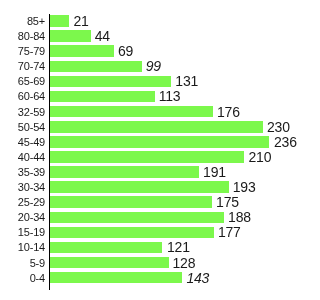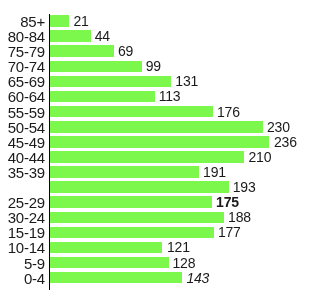--- a/index.html
+++ b/index.html
@@ -28,21 +28,21 @@
     width: 300px;
   }
   .cat-label {
     position: absolute;
     left: 0;
     top: 0;
     width: 45px;
     height: 15.1px;
     line-height: 15.1px;
     text-align: right;
-    font-size: 15px;
+    font-size: 11px;
     color: #1a1a1a;
     white-space: nowrap;
     letter-spacing: -0.2px;
   }
   .bar-track {
     position: absolute;
     left: 50px;
     top: 0;
     height: 15.1px;
     right: 0;
@@ -96,39 +96,39 @@
         <div class="cat-label">75-79</div>
         <div class="bar-track">
           <div class="bar-fill" style="width: 63.894px; background: rgb(124, 248, 76);"></div>
           <div class="bar-value" style="left: 67.894px;">69</div>
         </div>
       </div>
       <div class="bar-row">
         <div class="cat-label">70-74</div>
         <div class="bar-track">
           <div class="bar-fill" style="width: 91.674px; background: rgb(124, 248, 76);"></div>
-          <div class="bar-value" style="left: 95.674px;">99</div>
+          <div class="bar-value" style="left: 95.674px; font-style: italic;">99</div>
         </div>
       </div>
       <div class="bar-row">
         <div class="cat-label">65-69</div>
         <div class="bar-track">
           <div class="bar-fill" style="width: 121.306px; background: rgb(124, 248, 76);"></div>
           <div class="bar-value" style="left: 125.306px;">131</div>
         </div>
       </div>
       <div class="bar-row">
         <div class="cat-label">60-64</div>
         <div class="bar-track">
           <div class="bar-fill" style="width: 104.638px; background: rgb(124, 248, 76);"></div>
           <div class="bar-value" style="left: 108.638px;">113</div>
         </div>
       </div>
       <div class="bar-row">
-        <div class="cat-label">55-59</div>
+        <div class="cat-label">32-59</div>
         <div class="bar-track">
           <div class="bar-fill" style="width: 162.976px; background: rgb(124, 248, 76);"></div>
           <div class="bar-value" style="left: 166.976px;">176</div>
         </div>
       </div>
       <div class="bar-row">
         <div class="cat-label">50-54</div>
         <div class="bar-track">
           <div class="bar-fill" style="width: 212.98px; background: rgb(124, 248, 76);"></div>
           <div class="bar-value" style="left: 216.98px;">230</div>
@@ -149,34 +149,35 @@
         </div>
       </div>
       <div class="bar-row">
         <div class="cat-label">35-39</div>
         <div class="bar-track">
           <div class="bar-fill" style="width: 149.086px; background: rgb(124, 248, 76);"></div>
           <div class="bar-value" style="left: 153.086px;">191</div>
         </div>
       </div>
       <div class="bar-row">
+        <div class="cat-label">30-34</div>
         <div class="bar-track">
           <div class="bar-fill" style="width: 178.718px; background: rgb(124, 248, 76);"></div>
           <div class="bar-value" style="left: 182.718px;">193</div>
         </div>
       </div>
       <div class="bar-row">
         <div class="cat-label">25-29</div>
         <div class="bar-track">
           <div class="bar-fill" style="width: 162.05px; background: rgb(124, 248, 76);"></div>
-          <div class="bar-value" style="left: 166.05px; font-weight: bold;">175</div>
-        </div>
-      </div>
-      <div class="bar-row">
-        <div class="cat-label">30-24</div>
+          <div class="bar-value" style="left: 166.05px;">175</div>
+        </div>
+      </div>
+      <div class="bar-row">
+        <div class="cat-label">20-34</div>
         <div class="bar-track">
           <div class="bar-fill" style="width: 174.088px; background: rgb(124, 248, 76);"></div>
           <div class="bar-value" style="left: 178.088px;">188</div>
         </div>
       </div>
       <div class="bar-row">
         <div class="cat-label">15-19</div>
         <div class="bar-track">
           <div class="bar-fill" style="width: 163.902px; background: rgb(124, 248, 76);"></div>
           <div class="bar-value" style="left: 167.902px;">177</div>

